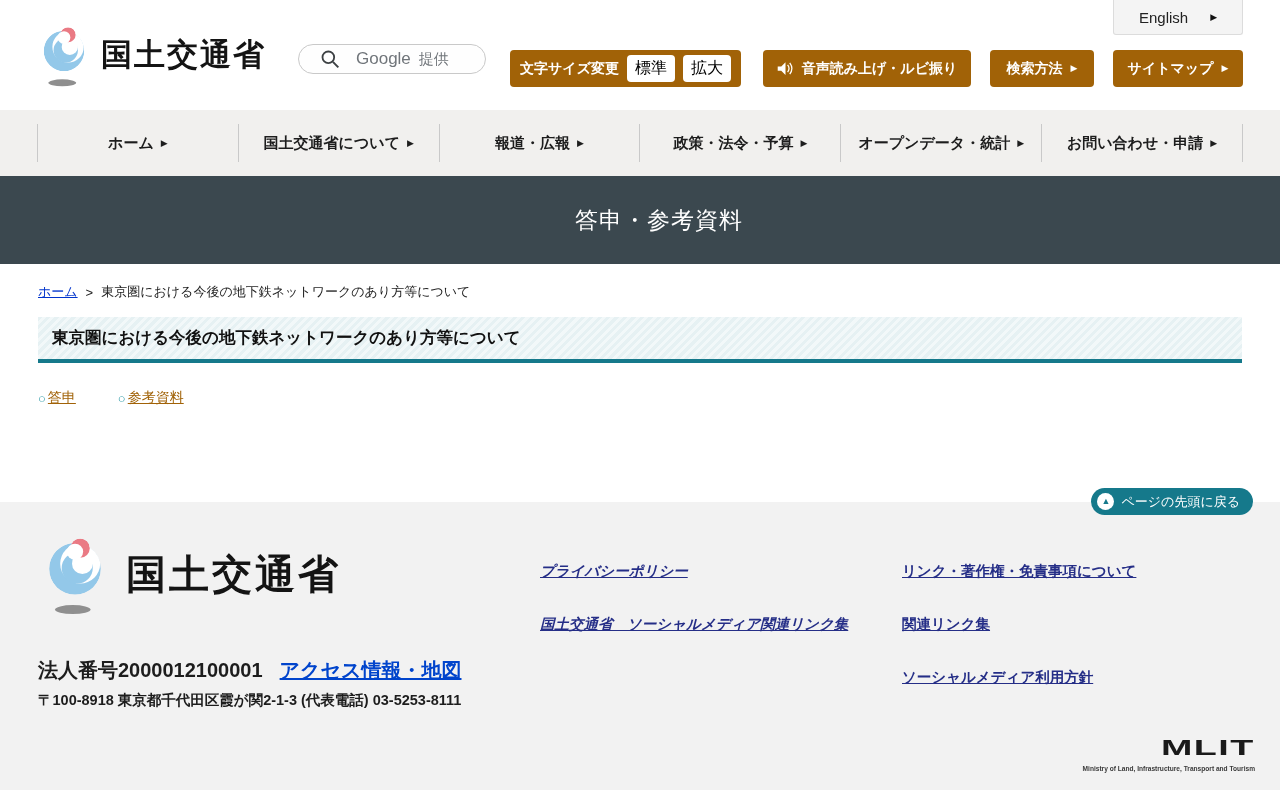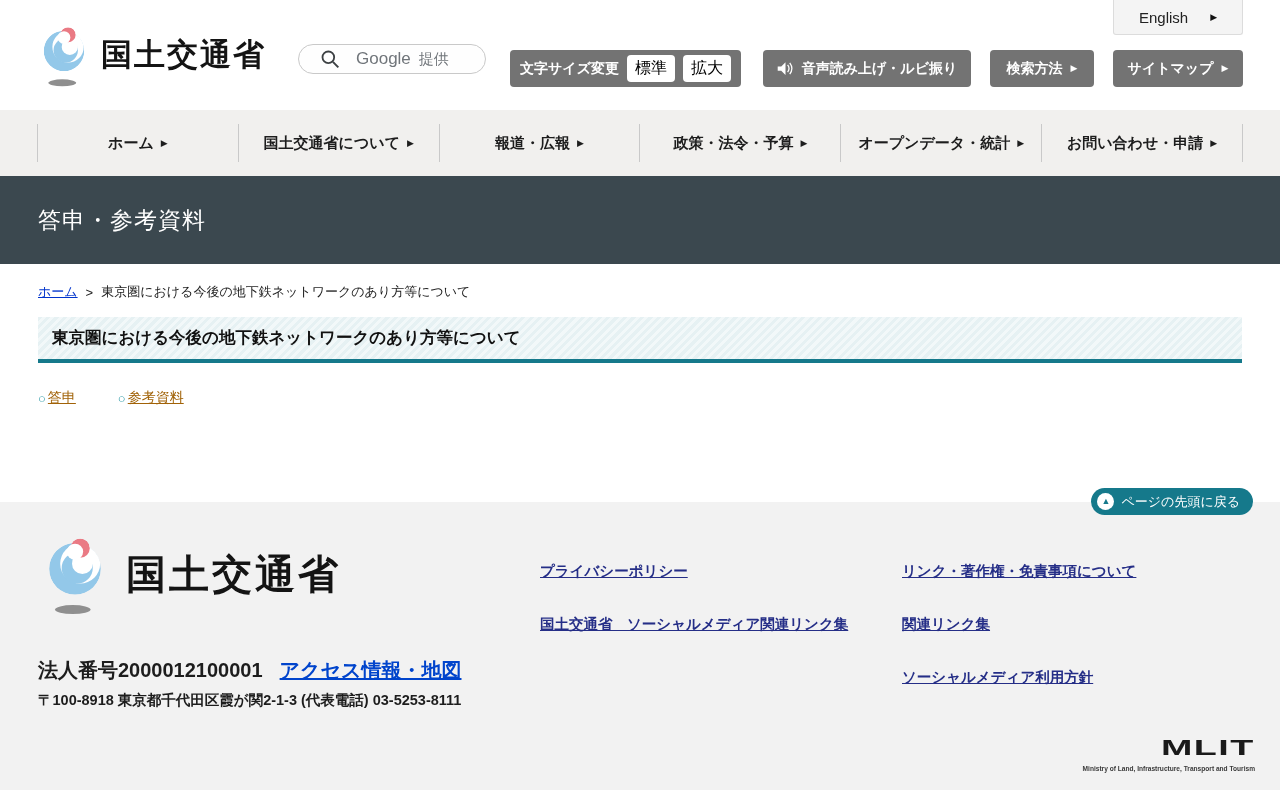--- a/index.html
+++ b/index.html
@@ -13,21 +13,21 @@
   .logo svg { width:58px; height:66px; }
   .logo-text { font-size:31px; font-weight:700; color:#141414; letter-spacing:2px; }
 
   .search { position:absolute; left:298px; top:44px; width:188px; height:30px;
     border:1px solid #c9c9c9; border-radius:24px; background:#fefefe;
     display:flex; align-items:center; padding-left:21px; gap:16px; cursor:text; }
   .search svg { width:20px; height:20px; }
   .g-word { font-size:17px; color:#70757a; }
   .g-suffix { font-size:15px; color:#70757a; margin-left:-8px; }
 
-  .tbtn { position:absolute; top:50px; height:37px; background:#737373; color:#fff;
+  .tbtn { position:absolute; top:50px; height:37px; background:#a16207; color:#fff;
     border:none; border-radius:4px; display:flex; align-items:center; justify-content:center;
     gap:8px; font-size:14px; font-weight:700; cursor:pointer;
     font-family:"Liberation Sans","DejaVu Sans",sans-serif; }
   .btn-fontsize { left:510px; width:231px; }
   .btn-audio   { left:763px; width:208px; }
   .btn-srch    { left:990px; width:104px; }
   .btn-map     { left:1113px; width:130px; }
   .chip { background:#fff; color:#000; border-radius:4px; padding:3px 8px; font-size:16px; font-weight:400; cursor:pointer; }
   .arrow { font-size:9px; line-height:1; }
   .btn-audio svg { width:17px; height:15px; }
@@ -39,21 +39,21 @@
   .english .arrow { color:#111; }
 
   
   .nav { height:66px; background:#f1f0ee; display:flex; align-items:center; padding:0 37px; }
   .nav-item { flex:1; height:100%; display:flex; align-items:center; justify-content:center;
     gap:7px; font-size:15px; font-weight:700; color:#1d1d1d; cursor:pointer; }
   .nav-div { width:1px; height:38px; background:#c9c9c9; flex:none; }
 
   
   .banner { height:88px; background:#3b484f; display:flex; align-items:center;
-    padding-left:38px; color:#fff; font-size:23px; letter-spacing:1px; }
+    padding-left:38px; color:#fff; font-size:23px; letter-spacing:1px;justify-content:center; }
 
   
   .breadcrumb { margin:19px 38px 0; font-size:13px; color:#1d1d1d;
     display:flex; align-items:center; gap:8px; }
   .breadcrumb a { color:#0033cc; }
 
   
   .heading { margin:16px 38px 0; padding:10px 14px; font-size:16.5px; font-weight:700; color:#111;
     background:repeating-linear-gradient(135deg,#e6f1f3 0 3px,#f2f8f9 3px 6px);
     border-bottom:4px solid #15798b; }
@@ -74,21 +74,21 @@
 
   .f-logo { position:absolute; left:38px; top:30px; display:flex; align-items:center; gap:14px; cursor:pointer; }
   .f-logo svg { width:74px; height:84px; }
   .f-logo-text { font-size:40px; font-weight:700; color:#141414; letter-spacing:3px; }
 
   .f-corp { position:absolute; left:38px; top:155px; font-size:20px; font-weight:700; color:#1d1d1d; }
   .f-corp a { color:#0044cc; margin-left:17px; }
   .f-addr { position:absolute; left:38px; top:189px; font-size:14.5px; font-weight:700; color:#1d1d1d; }
 
   .f-col { position:absolute; top:60px; display:flex; flex-direction:column; gap:34px; }
-  .f-col1 { left:540px; } .f-col2 { left:902px; }
+  .f-col1 { left:540px;font-style:italic; } .f-col2 { left:902px; }
   .f-col a { color:#252e87; font-size:14.5px; font-weight:700; }
 
   .f-mlit { position:absolute; right:25px; top:230px; text-align:right; }
   .mlit-word { display:inline-block; font-size:26px; font-weight:900; color:#1a1a1a;
     letter-spacing:1px; transform:scaleX(1.45) scaleY(0.85); transform-origin:right center; }
   .mlit-tagline { font-size:6.6px; font-weight:700; color:#3a3a3a; margin-top:2px; white-space:nowrap; }
 </style>
 </head>
 <body>
 

